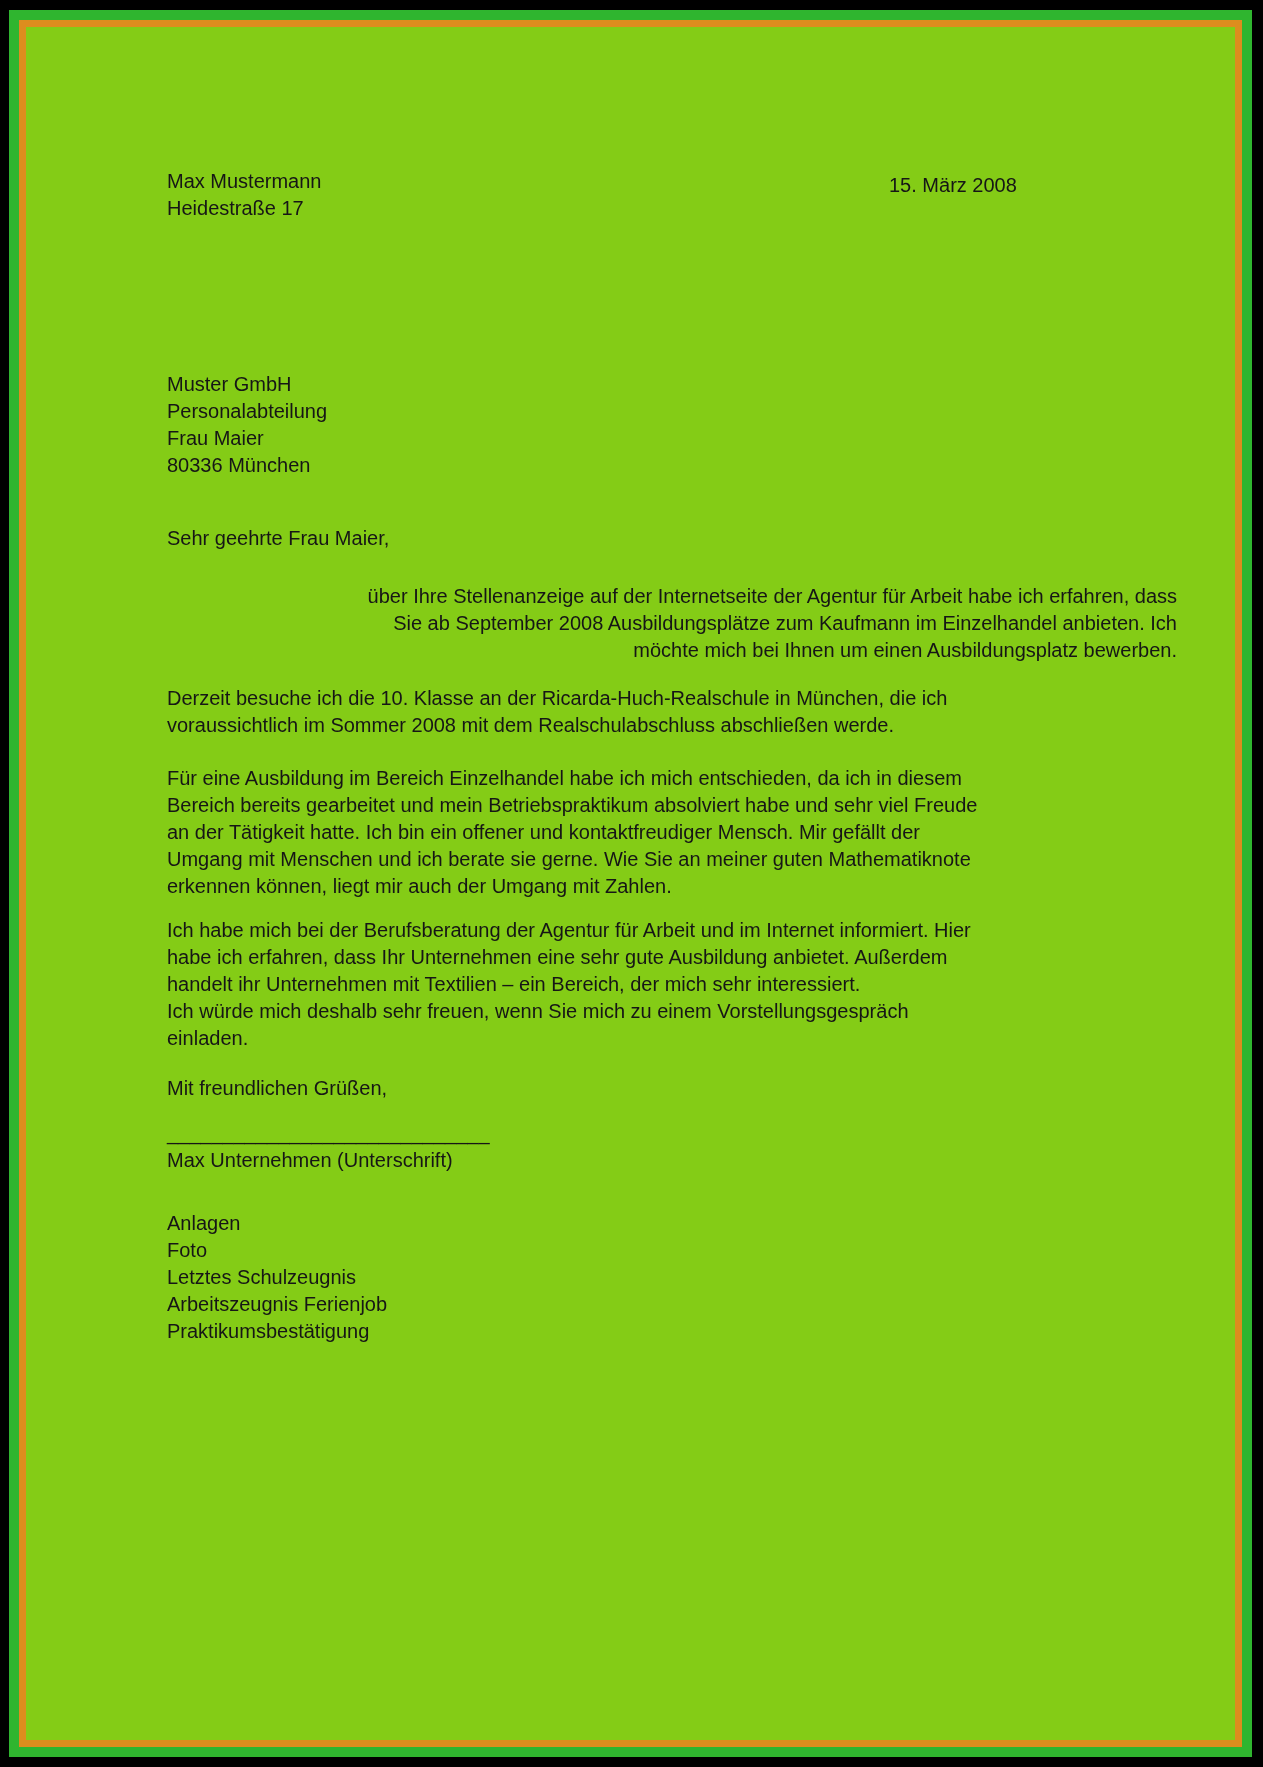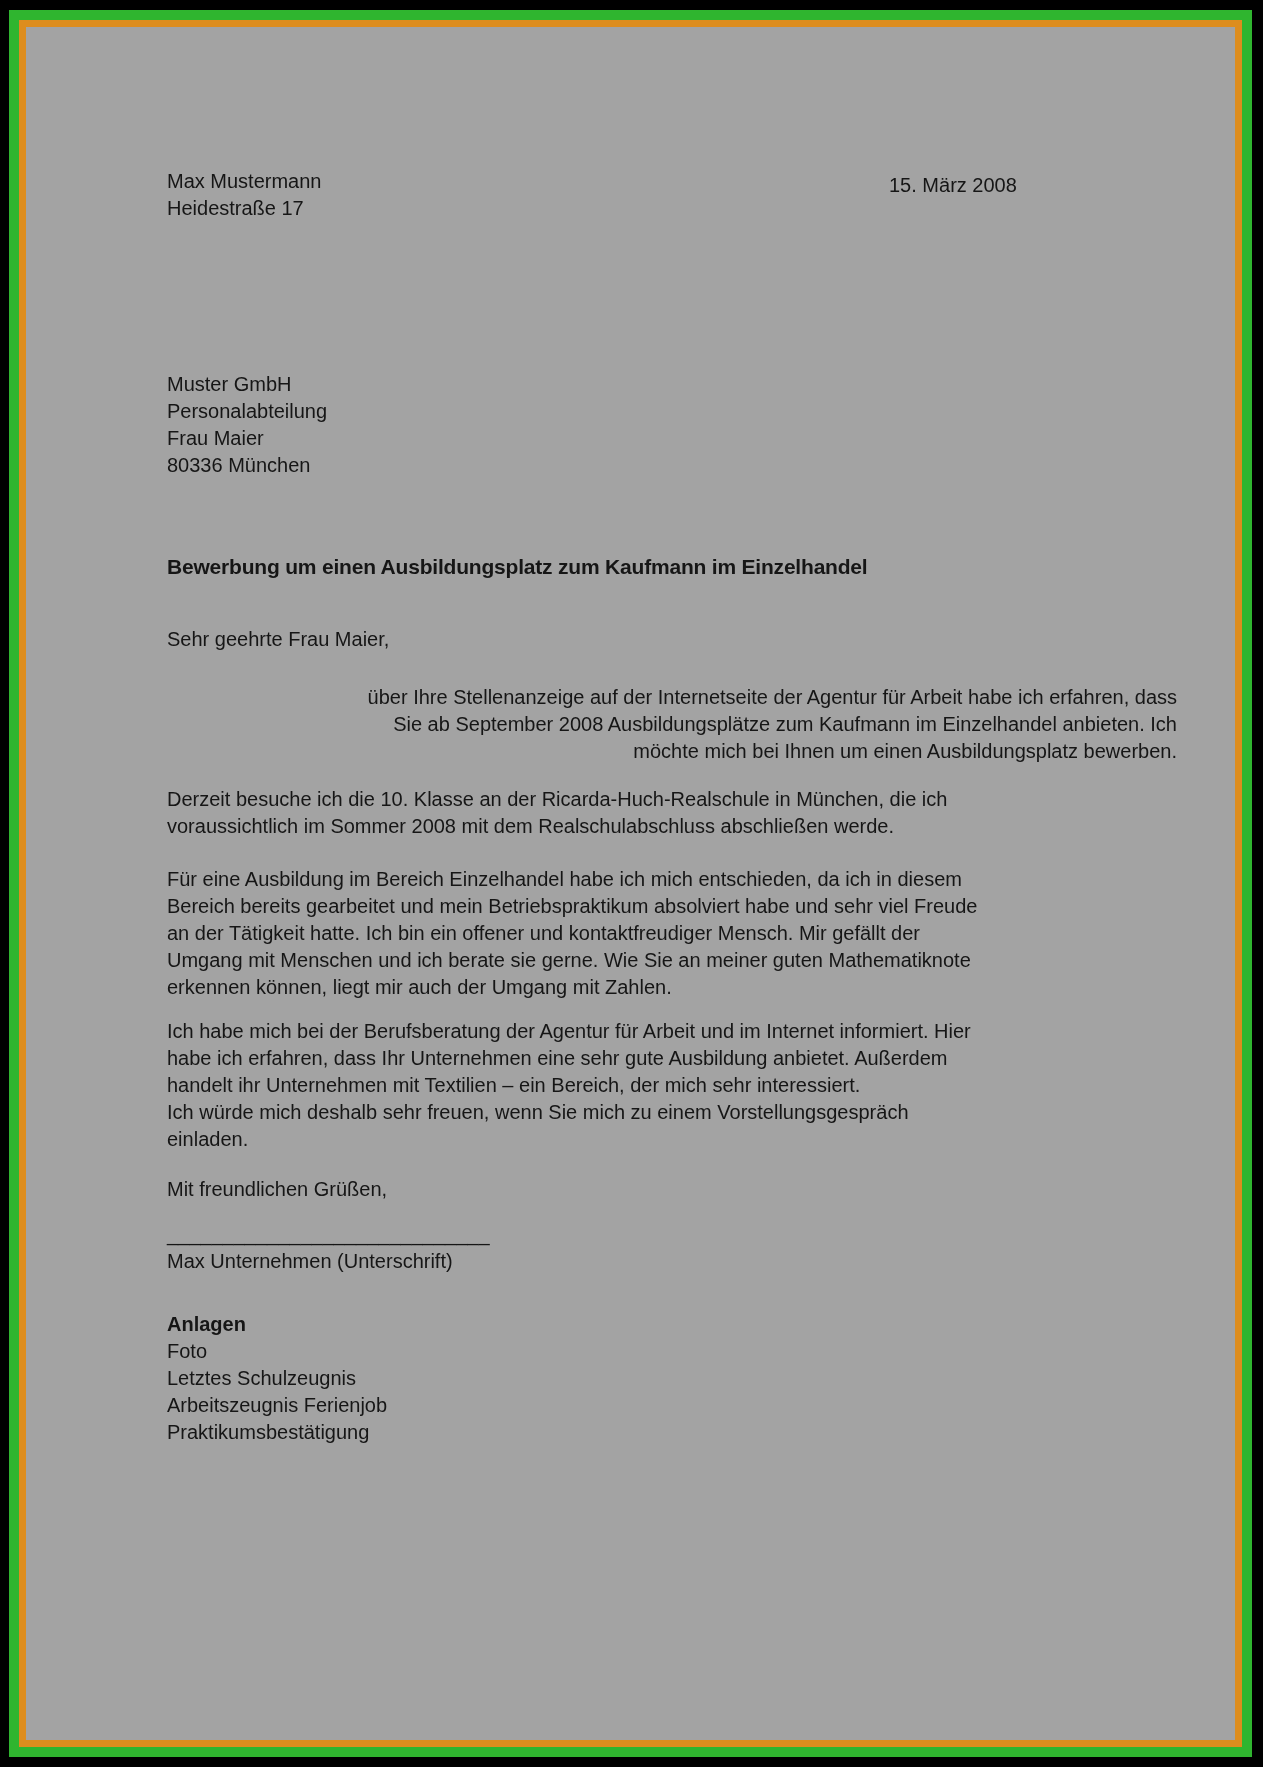--- a/index.html
+++ b/index.html
@@ -16,21 +16,21 @@
     background: #2fb52f;
   }
   .frame-orange {
     position: absolute;
     inset: 10px;
     background: #dd8d1e;
   }
   .paper {
     position: absolute;
     inset: 7px;
-    background: #a3a3a3;
+    background: #84cc16;
   }
   .letter {
     position: absolute;
     inset: 0;
     padding: 141px 40px 0 141px;
     font-family: "Liberation Sans", "DejaVu Sans", sans-serif;
     font-size: 20px;
     line-height: 27px;
     color: #161616;
     box-sizing: border-box;
@@ -56,21 +56,21 @@
   }
   .p1 { margin-top: 31px; text-align: right; }
   .p2 { margin-top: 21px; }
   .p3 { margin-top: 26px; }
   .p4 { margin-top: 17px; }
   .closing { margin-top: 23px; }
   .sig { margin-top: 18px; }
   .sig-line { letter-spacing: 0; }
   .enc-heading {
     margin-top: 36px;
-    font-weight: bold;
+    font-weight: normal;
   }
 </style>
 </head>
 <body>
 
 <div class="frame-black">
   <div class="frame-green">
     <div class="frame-orange">
       <div class="paper">
         <div class="letter">
@@ -83,21 +83,20 @@
             <div class="date">15. März 2008</div>
           </div>
 
           <div class="recipient">
             <div>Muster GmbH</div>
             <div>Personalabteilung</div>
             <div>Frau Maier</div>
             <div>80336 München</div>
           </div>
 
-          <div class="subject">Bewerbung um einen Ausbildungsplatz zum Kaufmann im Einzelhandel</div>
 
           <div class="salutation">Sehr geehrte Frau Maier,</div>
 
           <div class="para p1">über Ihre Stellenanzeige auf der Internetseite der Agentur für Arbeit habe ich erfahren, dass
 Sie ab September 2008 Ausbildungsplätze zum Kaufmann im Einzelhandel anbieten. Ich
 möchte mich bei Ihnen um einen Ausbildungsplatz bewerben.</div>
           <div class="para p2">Derzeit besuche ich die 10. Klasse an der Ricarda-Huch-Realschule in München, die ich
 voraussichtlich im Sommer 2008 mit dem Realschulabschluss abschließen werde.</div>
           <div class="para p3">Für eine Ausbildung im Bereich Einzelhandel habe ich mich entschieden, da ich in diesem
 Bereich bereits gearbeitet und mein Betriebspraktikum absolviert habe und sehr viel Freude

